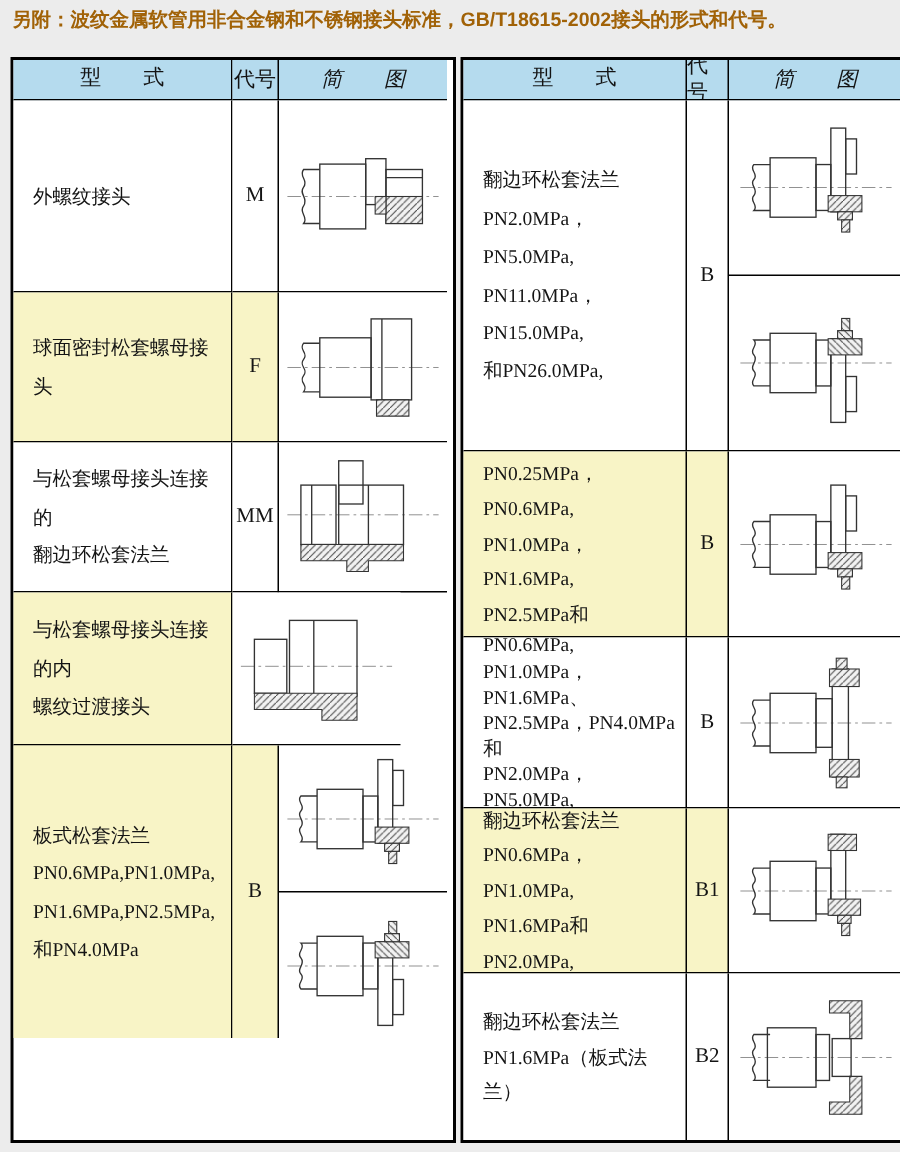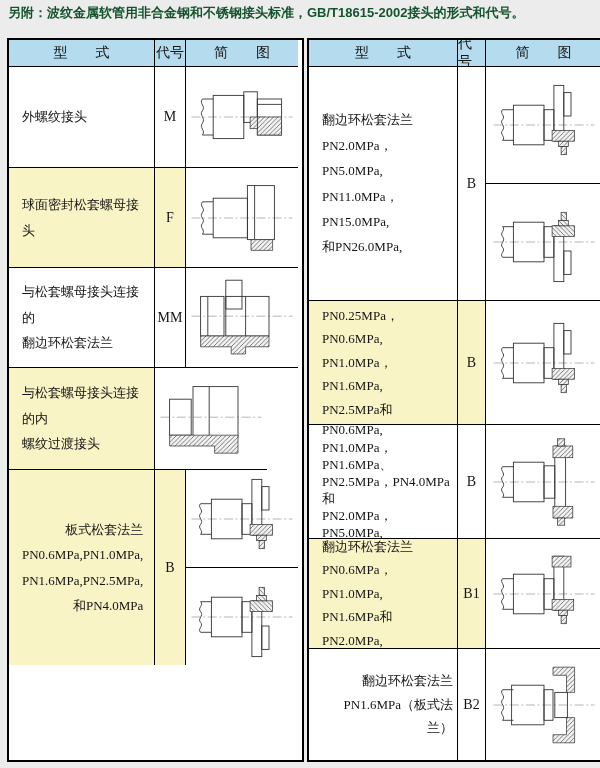--- a/index.html
+++ b/index.html
@@ -7,43 +7,43 @@
     width:600px;height:768px;
     background:#ececec;
     font-family:"Liberation Serif", serif;
     color:#141414;
     position:relative;
     overflow:hidden;
   }
   .title{
     position:absolute;left:8px;top:5px;width:586px;
     font-family:"Liberation Sans", sans-serif;
-    font-weight:bold;font-size:13px;line-height:1.3;color:#14532d;
+    font-weight:bold;font-size:13px;line-height:1.3;color:#a16207;
   }
   .tables{
     position:absolute;left:7px;top:38px;
     display:flex;gap:3px;
   }
   .tbl{
     border:2px solid #000;
     background:#fff;
     display:flex;flex-direction:column;
   }
   .tbl-left{width:293px;}
   .tbl-right{width:296px;}
   .row{display:flex;}
   .cell{
     box-sizing:border-box;
     border-right:1px solid #000;
     border-bottom:1px solid #000;
     display:flex;align-items:center;justify-content:center;
     overflow:hidden;background:#fff;
   }
-  .row .cell:last-child{border-right:none;}
-  .row:last-child .cell{border-bottom:none;text-align:right;}
+  .row .cell:last-child{border-right:none;font-style:italic;}
+  .row:last-child .cell{border-bottom:none;}
   .tbl-left  .c-type{width:146px;}
   .tbl-left  .c-code{width:31px;}
   .tbl-left  .c-diag{width:112px;}
   .tbl-right .c-type{width:149px;}
   .tbl-right .c-code{width:28px;}
   .tbl-right .c-diag{width:115px;}
   .c-type{justify-content:flex-start;padding:4px 4px 4px 13px;
     font-size:13px;line-height:1.95;white-space:pre-line;}
   .c-type.tight{line-height:1.32;}
   .c-code{font-size:14px;}
@@ -177,21 +177,21 @@
 
 <div class="tables">
 
   <div class="tbl tbl-left">
     <div class="row hdr">
       <div class="cell c-type">型　　式</div>
       <div class="cell c-code">代号</div>
       <div class="cell c-diag">简　　图</div>
     </div>
 
-    <div class="row" style="height:101px">
+    <div class="row" style="height:128px">
       <div class="cell c-type">外螺纹接头</div>
       <div class="cell c-code">M</div>
       <div class="cell c-diag">
         <svg class="diag" viewBox="0 0 120 100">
             <use href="#s-m"></use>
           </svg>
       </div>
     </div>
 
     <div class="row" style="height:100px">

